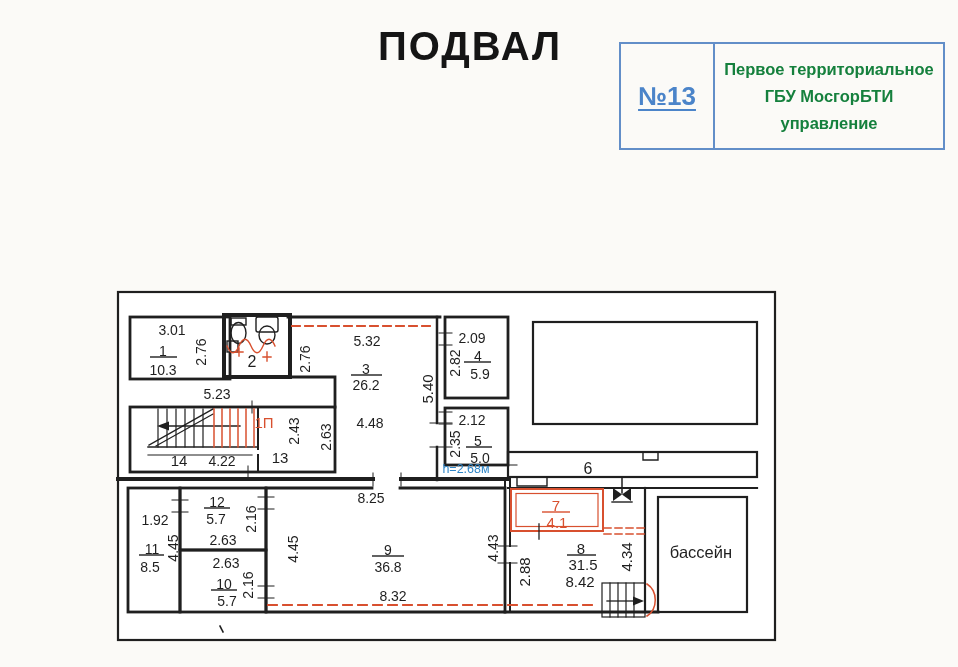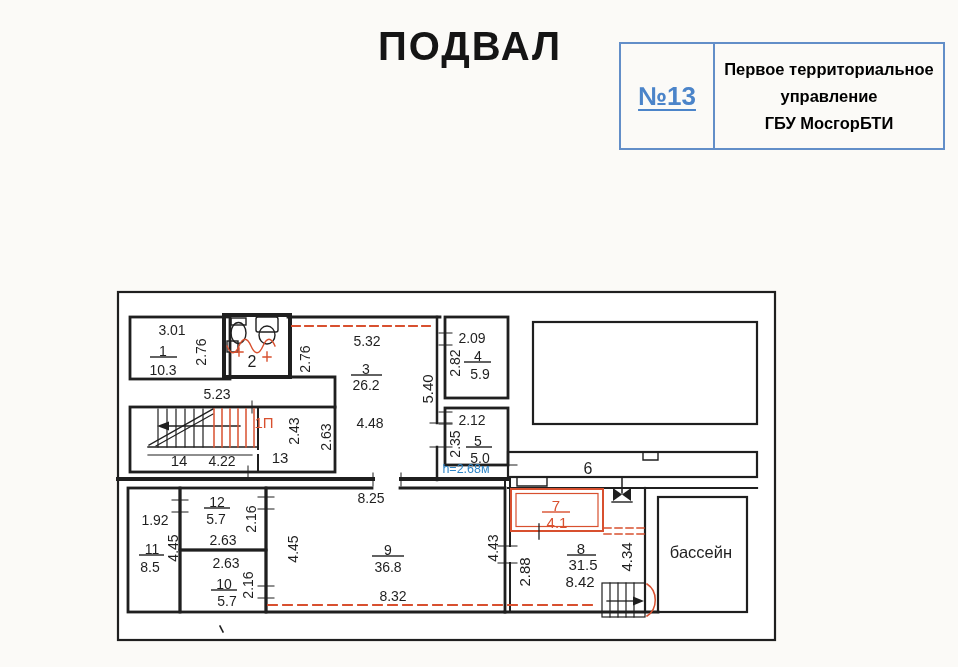--- a/index.html
+++ b/index.html
@@ -19,37 +19,37 @@
     color:#4b84c9;box-sizing:border-box;
   }
   .stamp-num{
     width:92px;border-right:2px solid rgba(70,122,192,.85);
     display:flex;align-items:center;justify-content:center;
     font-size:26px;font-weight:700;text-decoration:underline;
     text-underline-offset:4px;
   }
   .stamp-org{
     flex:1;display:flex;flex-direction:column;align-items:center;justify-content:center;
-    font-size:16.5px;font-weight:600;line-height:27px;color:#000000;
+    font-size:16.5px;font-weight:600;line-height:27px;color:#15803d;
     text-align:center;
   }
   svg.plan{position:absolute;left:0;top:0;}
   svg text{font-family:"Liberation Sans", sans-serif;text-anchor:middle;dominant-baseline:middle;}
 </style>
 </head>
 <body>
 
 <div class="title">ПОДВАЛ</div>
 
 <div class="stamp">
   <div class="stamp-num">№13</div>
   <div class="stamp-org">
     <div>Первое территориальное</div>
+    <div>ГБУ МосгорБТИ</div>
     <div>управление</div>
-    <div>ГБУ МосгорБТИ</div>
   </div>
 </div>
 
 <svg class="plan" width="958" height="667" viewBox="0 0 958 667">
 
   <rect x="118" y="292" width="657" height="348" fill="#ffffff" stroke="#1f1f1f" stroke-width="2.2"></rect>
 
   <g stroke="#1f1f1f" fill="none" stroke-linecap="square">
 
     <g>

